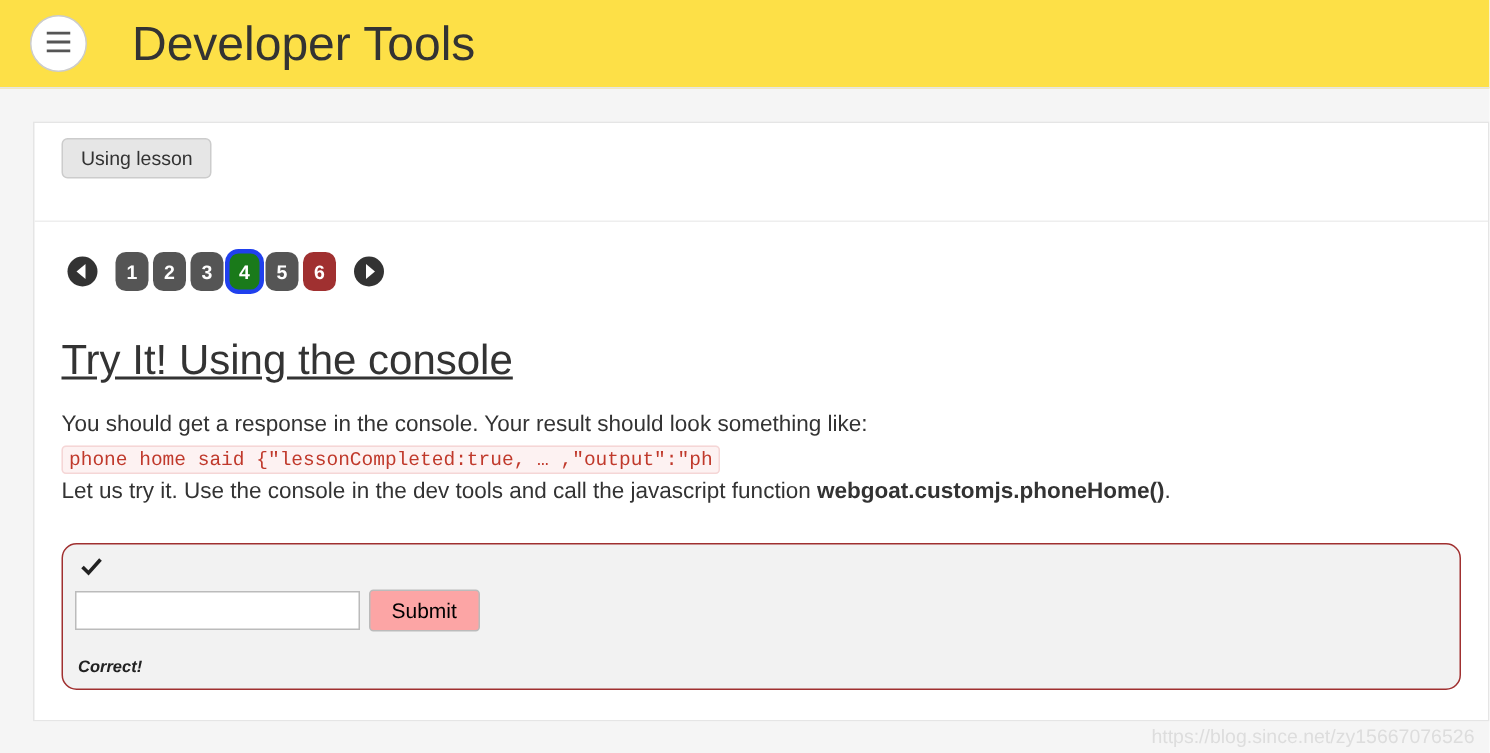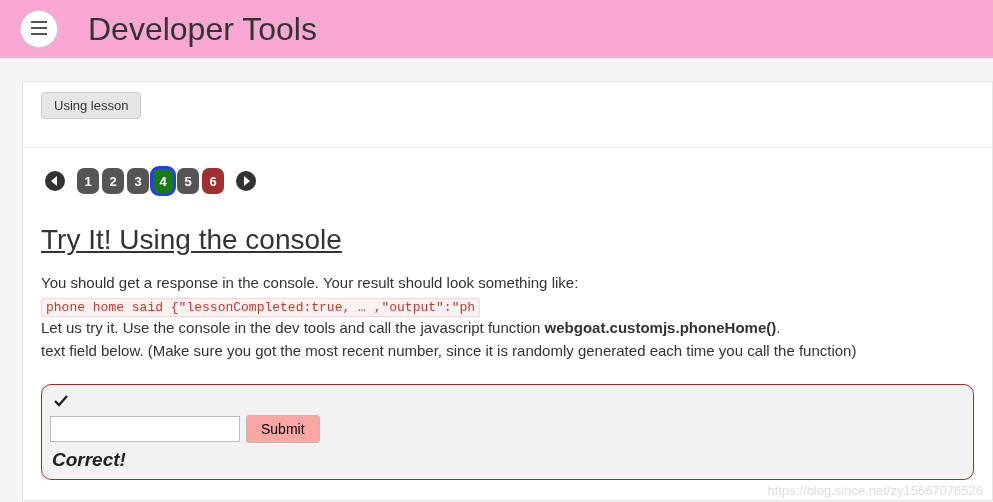--- a/index.html
+++ b/index.html
@@ -1,17 +1,17 @@
 <!DOCTYPE html>
 <html><head>
   <meta charset="utf-8">
   <style>
     * { box-sizing: border-box; margin: 0; padding: 0; }
     body { font-family: Arial, Helvetica, sans-serif; background: #f5f5f5; color: #333; }
-    .topbar { background: #f9a8d4; border-bottom: 1px solid #e5e5e5; padding: 10px 20px; display: flex; align-items: center; gap: 30px; }
+    .topbar { background: #fde047; border-bottom: 1px solid #e5e5e5; padding: 10px 20px; display: flex; align-items: center; gap: 30px; }
     .hamburger-btn { width: 38px; height: 38px; border: 1px solid #ccc; border-radius: 50%; background: #fff; display: flex; align-items: center; justify-content: center; cursor: pointer; }
     .hamburger-btn svg { width: 16px; height: 14px; }
     .page-title { font-size: 32px; font-weight: 400; color: #333; }
     .main-panel { background: #fff; margin: 22px 0 0 22px; border: 1px solid #e5e5e5; padding: 0 0 20px 0; }
     .reset-row { padding: 10px 18px 28px 18px; border-bottom: 1px solid #eee; }
     .reset-btn { background: #e6e6e6; border: 1px solid #ccc; border-radius: 4px; padding: 5px 12px; font-size: 13px; color: #333; cursor: pointer; }
     .pager-row { padding: 20px 18px 8px 18px; display: flex; align-items: center; gap: 4px; }
     .nav-arrow { width: 20px; height: 20px; border-radius: 50%; background: #333; color: #fff; display: flex; align-items: center; justify-content: center; cursor: pointer; font-size: 12px; margin: 0 4px; }
     .step-pill { width: 22px; height: 26px; border-radius: 7px; background: #555; color: #fff; display: flex; align-items: center; justify-content: center; cursor: pointer; font-size: 13px; font-weight: bold; }
     .step-pill.active { background: #1a7a1a; outline: 3px solid #2040ee; outline-offset: -1px; }
@@ -20,21 +20,21 @@
     .content h2 { font-size: 28px; font-weight: 400; margin-bottom: 16px; color: #333; text-decoration: underline; }
     .content p { font-size: 15px; line-height: 1.5; color: #333; }
     .content p strong { font-weight: bold; }
     .code-inline { font-family: "Courier New", monospace; font-size: 13px; color: #c0392b; background: #fdf2f2; border: 1px solid #f5d6d6; border-radius: 3px; padding: 1px 4px; white-space: nowrap; }
     .answer-box { margin: 12px 18px 0 18px; border: 1px solid #a03030; border-radius: 10px; background: #f2f2f2; padding: 6px 8px 8px 8px; }
     .check-row { padding: 2px 0 4px 4px; }
     .check-icon { color: #222; }
     .input-row { display: flex; gap: 6px; align-items: center; }
     .text-field { border: 1px solid #bbb; background: #fff; height: 26px; width: 190px; padding: 2px 6px; font-size: 13px; }
     .submit-btn { background: #fca5a5; border: 1px solid #bbb; border-radius: 3px; padding: 5px 14px; font-size: 14px; cursor: pointer; }
-    .feedback { font-weight: bold; font-style: italic; font-size: 19px; padding: 6px 2px 0 2px; color: #222; }
+    .feedback { font-weight: bold; font-style: italic; font-size: 11px; padding: 6px 2px 0 2px; color: #222; margin-top: 12px; }
     .watermark { position: fixed; bottom: 4px; right: 10px; font-size: 13px; color: #ddd; pointer-events: none; }
   </style>
 </head>
 <body>
 
 <div class="topbar">
   <button class="hamburger-btn">
     <span>
       <svg viewBox="0 0 16 14">
           <rect x="0" y="0" width="16" height="2" fill="#555"></rect>
@@ -73,21 +73,20 @@
   </div>
 
   <div class="content">
     <h2>Try It! Using the console</h2>
     <p>
       <span>You should get a response in the console. Your result should look something like: </span><span class="code-inline">phone home said {"lessonCompleted:true, … ,"output":"ph</span>
     </p>
     <p>
       <span>Let us try it. Use the console in the dev tools and call the javascript function </span><strong>webgoat.customjs.phoneHome()</strong><span>.</span>
     </p>
-    <p>text field below. (Make sure you got the most recent number, since it is randomly generated each time you call the function)</p>
   </div>
 
   <div class="answer-box">
     <div class="check-row">
       <span class="check-icon">
         <svg width="14" height="12" viewBox="0 0 14 12">
             <polyline points="1,6 5,10 13,1" fill="none" stroke="#222" stroke-width="2.4"></polyline>
           </svg>
       </span>
     </div>

